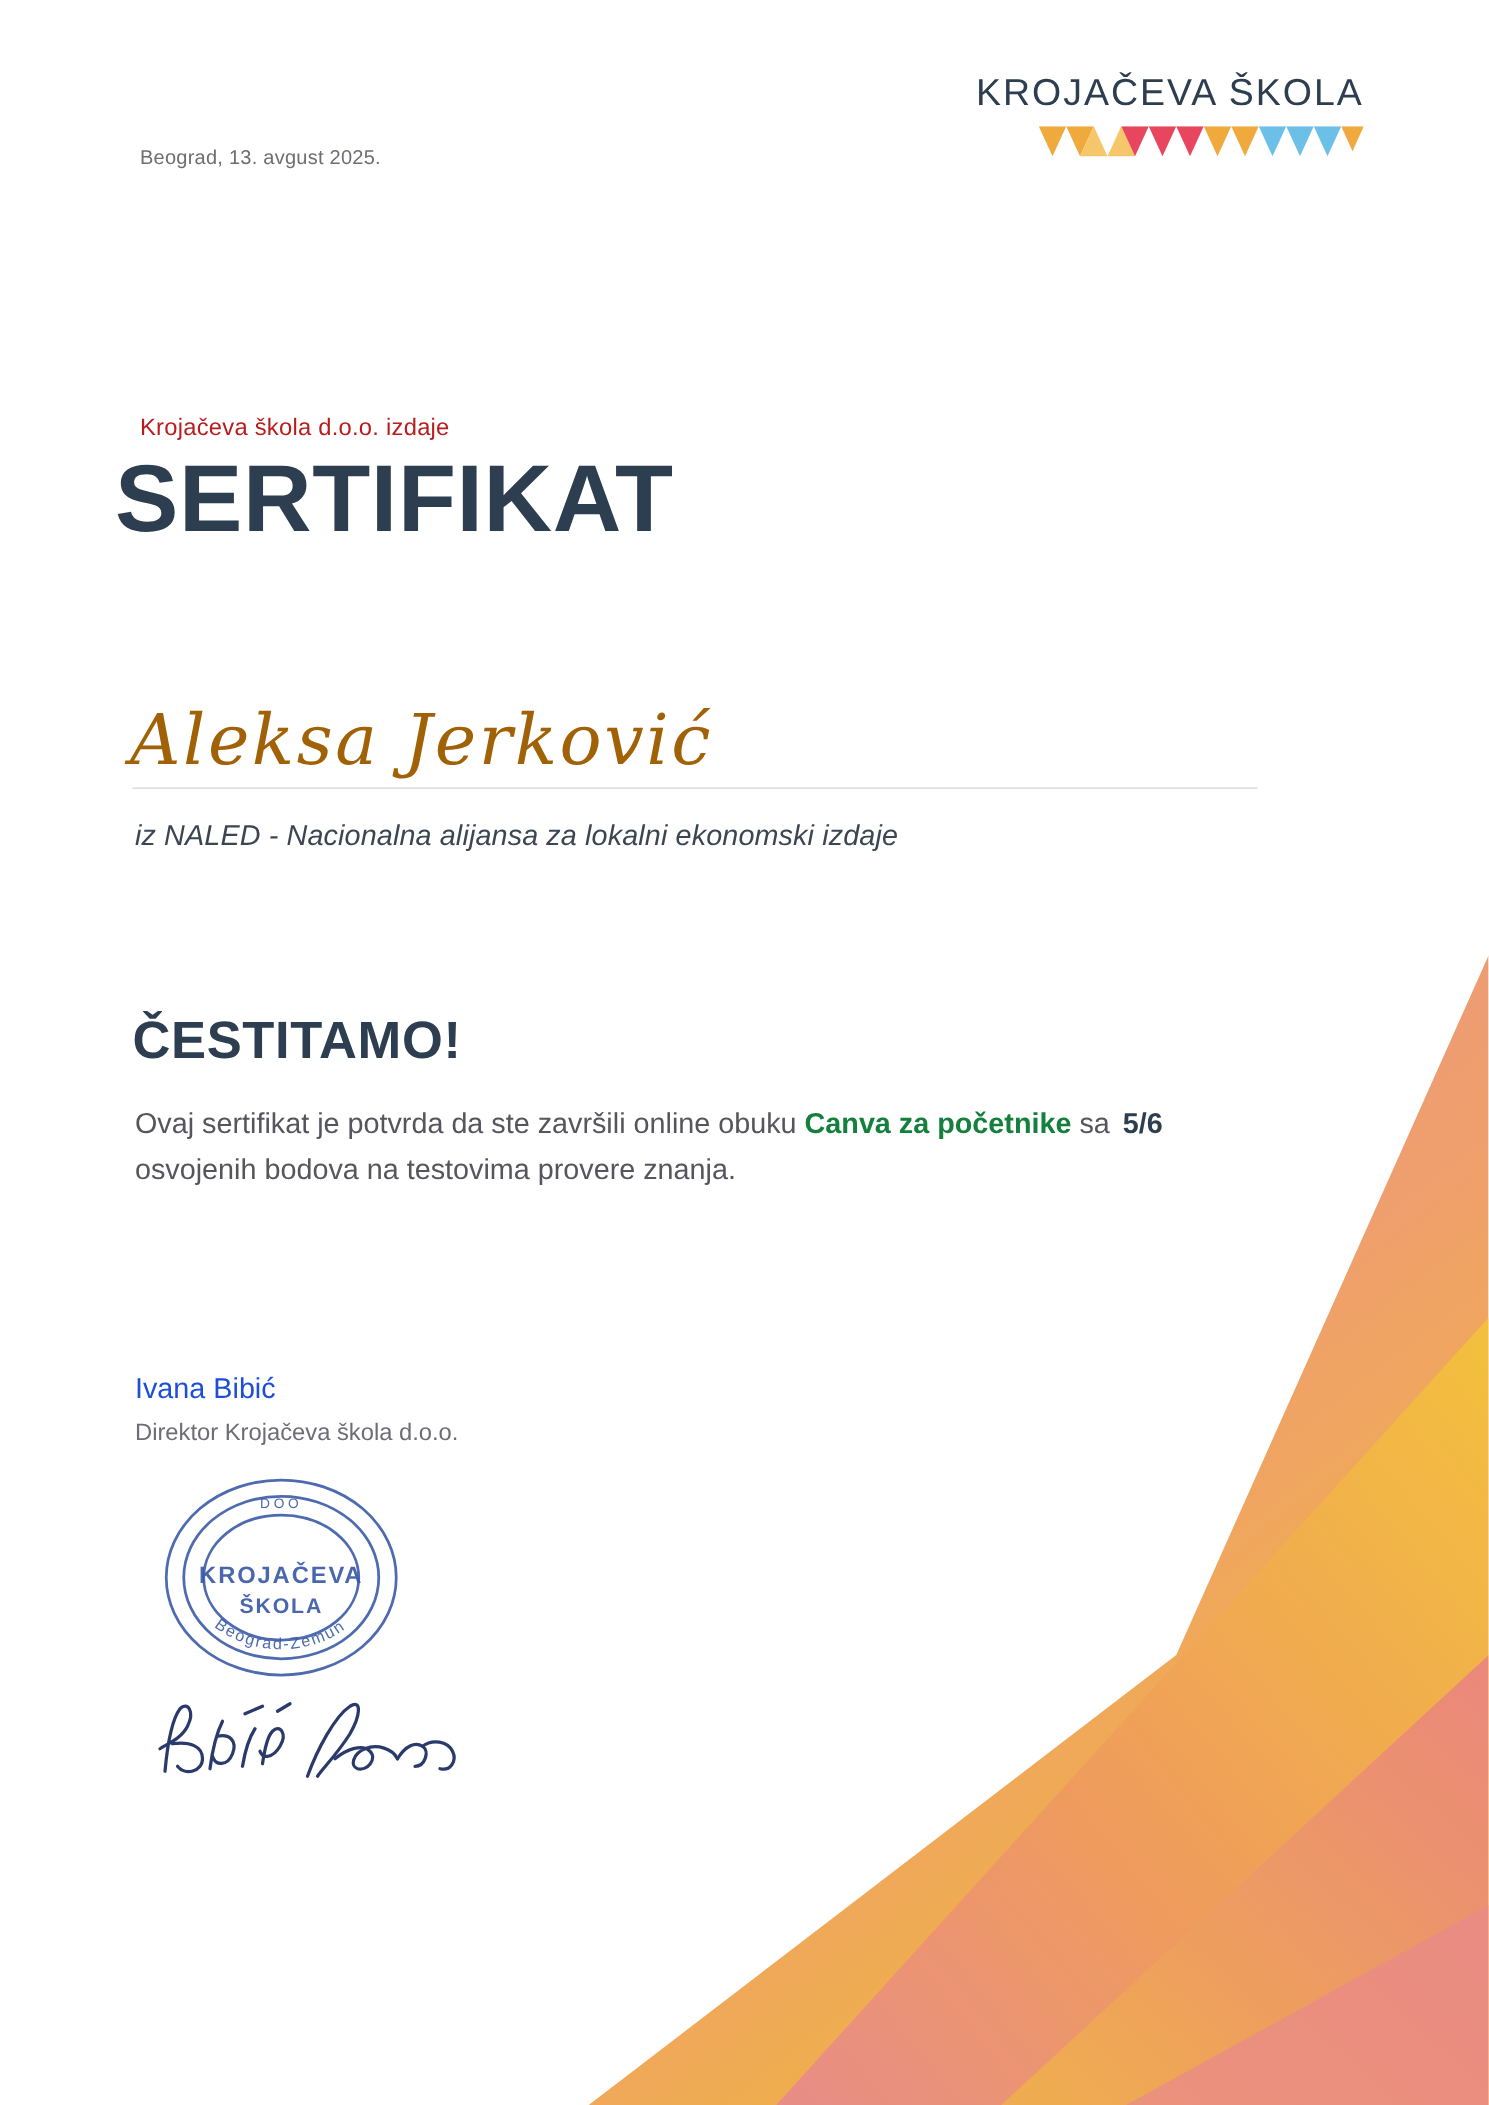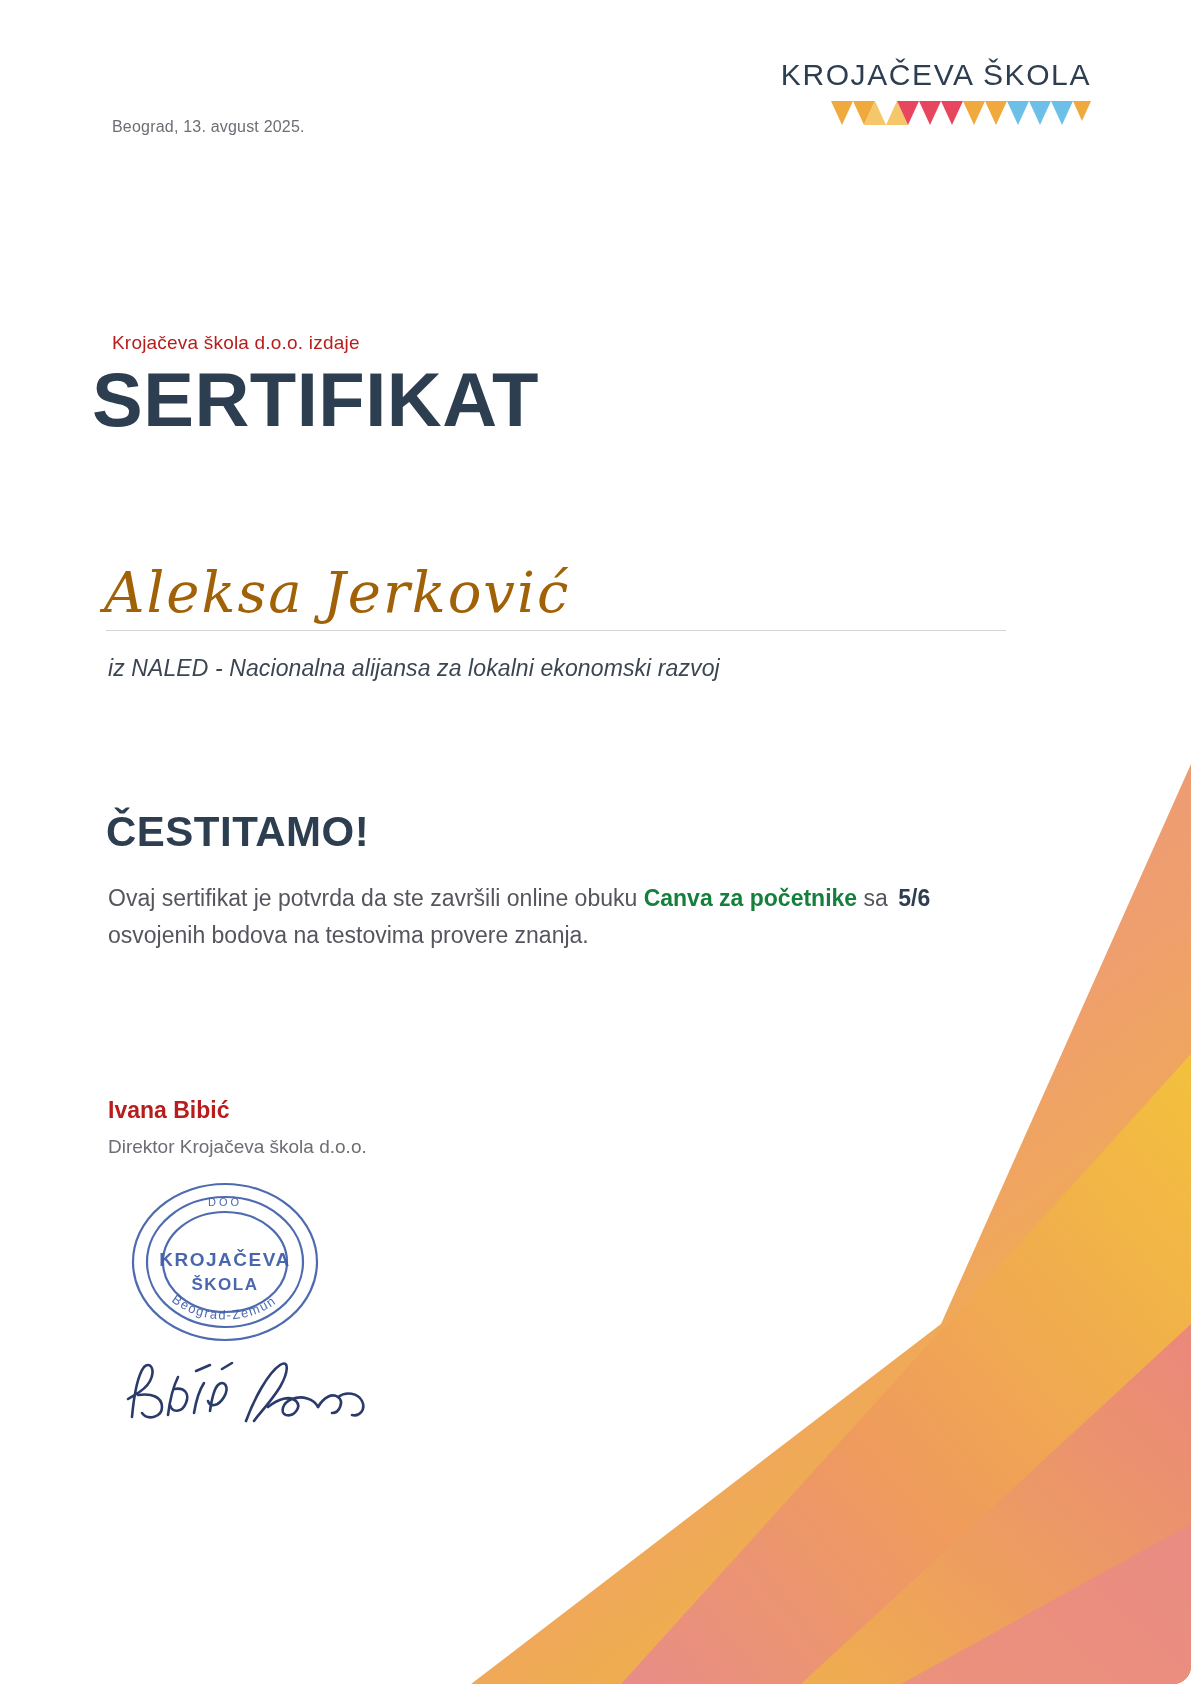--- a/index.html
+++ b/index.html
@@ -10,21 +10,20 @@
   body {
     font-family: "Liberation Sans", sans-serif;
     color: #4a4a52;
   }
   .page {
     position: relative;
     width: 1191px;
     height: 1684px;
     background: #ffffff;
     overflow: hidden;
-    border-radius: 18px;
   }
 
   
   .corner-art {
     position: absolute;
     right: 0;
     bottom: 0;
     width: 720px;
     height: 920px;
     pointer-events: none;
@@ -143,22 +142,22 @@
     color: #2d3e50;
     padding: 0 4px;
   }
 
   
   .sig-name {
     position: absolute;
     top: 1097px;
     left: 108px;
     font-size: 23px;
-    font-weight: bold;
-    color: #b91c1c;
+    font-weight: normal;
+    color: #1d4ed8;
   }
   .sig-role {
     position: absolute;
     top: 1136px;
     left: 108px;
     font-size: 19px;
     color: #6d6d75;
   }
 
   
@@ -228,21 +227,21 @@
     </div>
   </div>
 
   <div class="date-line">Beograd, 13. avgust 2025.</div>
 
   <div class="issuer">Krojačeva škola d.o.o. izdaje</div>
   <div class="cert-title">SERTIFIKAT</div>
 
   <div class="recipient-name">Aleksa  Jerković</div>
   <div class="name-rule"></div>
-  <div class="recipient-org">iz NALED - Nacionalna alijansa za lokalni ekonomski razvoj</div>
+  <div class="recipient-org">iz NALED - Nacionalna alijansa za lokalni ekonomski izdaje</div>
 
   <div class="congrats">ČESTITAMO!</div>
   <div class="body-text">
     <span>Ovaj sertifikat je potvrda da ste završili online obuku </span><b>Canva za početnike</b><span> sa </span><span class="score">5/6</span><span> osvojenih bodova na testovima provere znanja.</span>
   </div>
 
   <div class="sig-name">Ivana Bibić</div>
   <div class="sig-role">Direktor Krojačeva škola d.o.o.</div>
 
   <div class="stamp">

